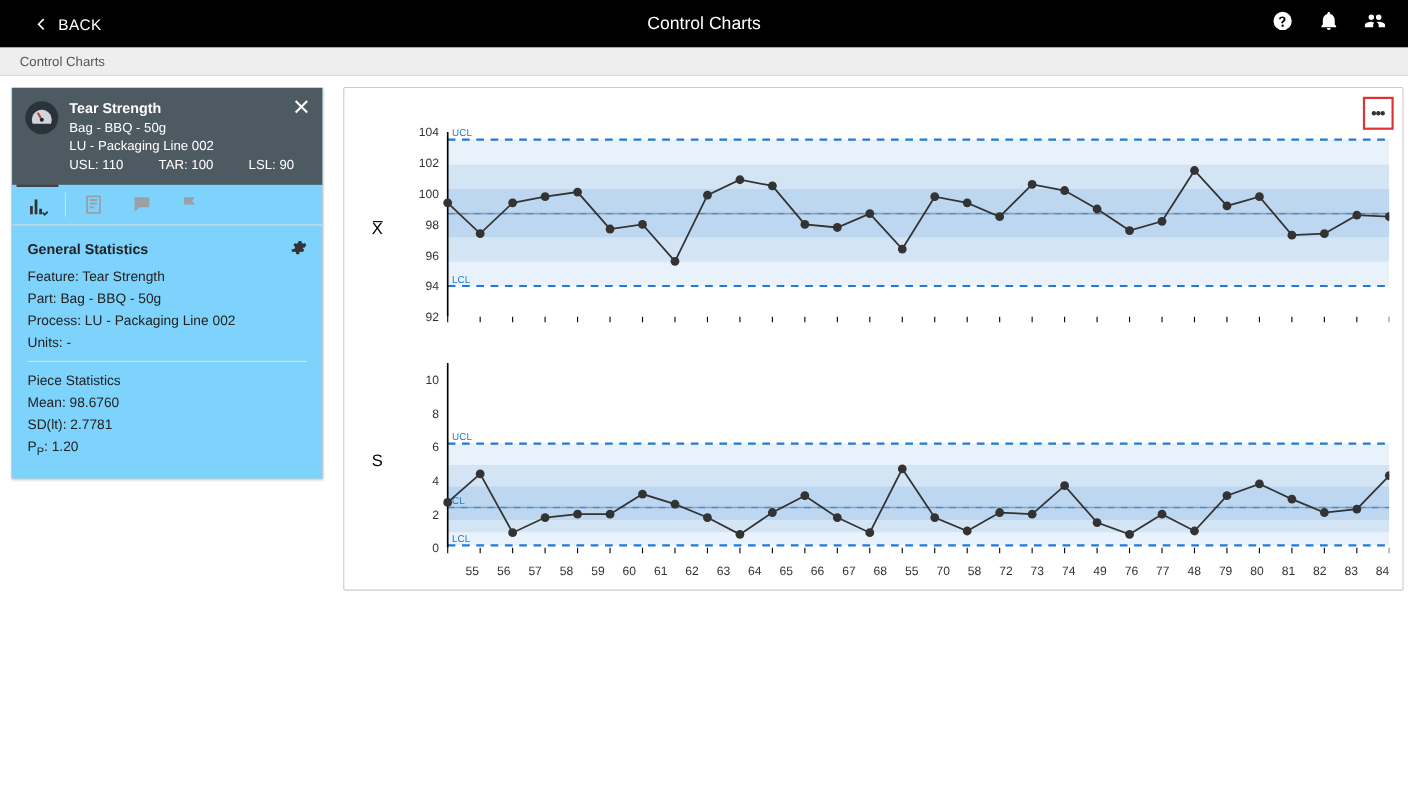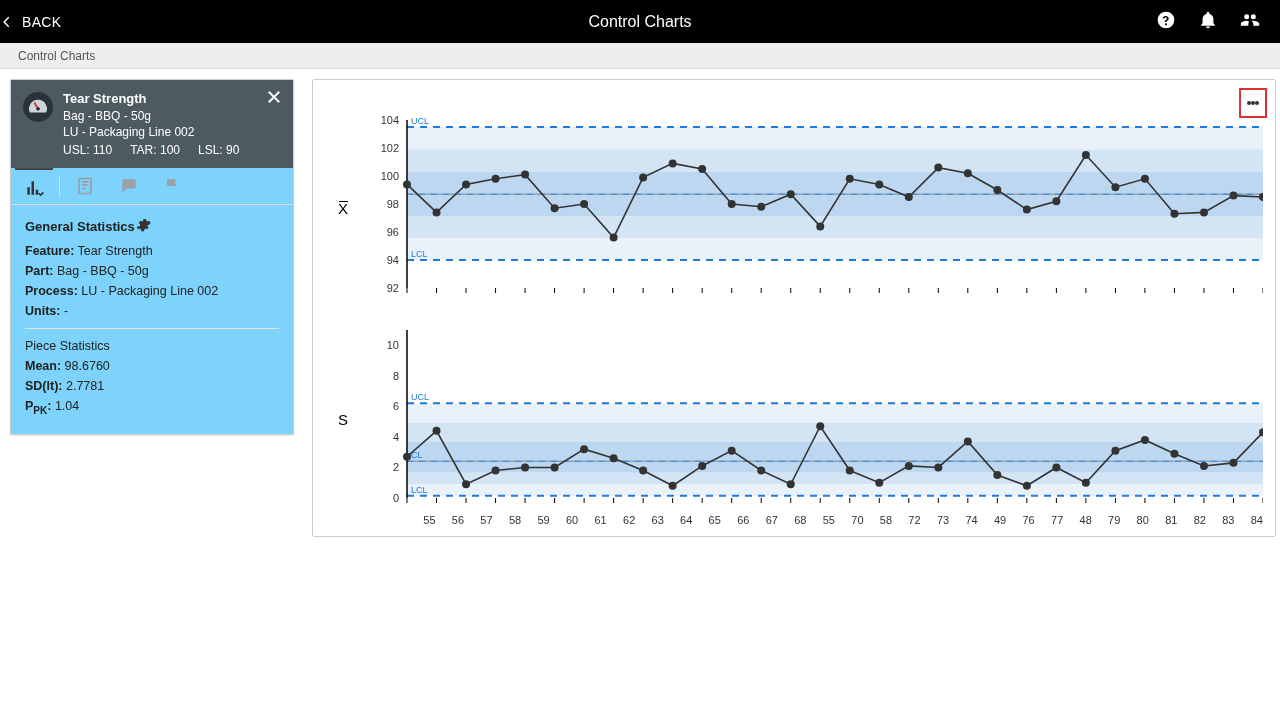--- a/index.html
+++ b/index.html
@@ -1,48 +1,48 @@
 <!DOCTYPE html>
 <html><head>
 <meta charset="utf-8">
 <style>
   html,body{margin:0;padding:0;width:1280px;height:720px;font-family:Arial,Helvetica,sans-serif;background:#fff;overflow:hidden}
   
   .topbar{background:#000;color:#fff;height:43px;display:flex;align-items:center;position:relative}
-  .back{display:flex;align-items:center;gap:8px;padding-left:0;cursor:pointer}
+  .back{display:flex;align-items:center;gap:8px;padding-left:31px;cursor:pointer}
   .back svg{width:14px;height:18px}
   .back span{font-size:14px;letter-spacing:.3px}
   .title{position:absolute;left:50%;transform:translateX(-50%);font-size:16px}
   .tr-icons{margin-left:auto;display:flex;gap:22px;padding-right:20px;align-items:center}
   .tr-icons svg{width:20px;height:20px;fill:#fff}
   
   .crumb{background:#eee;height:25px;display:flex;align-items:center;padding-left:18px;font-size:12px;color:#555;border-bottom:1px solid #ddd}
   
   .wrap{display:flex;gap:18px;padding:10px 10px 0 10px;height:640px}
   
   .side{width:282px;flex:none;border:1px solid #ccc;border-radius:2px;box-shadow:0 1px 2px rgba(0,0,0,.1);background:#7dd3fc;align-self:flex-start}
   .shead{background:#4e5a62;color:#fff;padding:10px 12px 10px 12px;position:relative;display:flex;gap:10px;line-height:1.35}
   .shead .ico{width:30px;height:30px;border-radius:50%;background:#2a323a;display:flex;align-items:center;justify-content:center;flex:none;margin-top:2px}
   .shead .ico svg{width:22px;height:22px}
   .shead .txt{font-size:12px}
   .shead .txt .t{font-size:13px;font-weight:600}
-  .shead .limits{font-size:12px;display:flex;gap:18px;margin-top:2px}
+  .shead .limits{font-size:12px;display:flex;gap:32px;margin-top:2px}
   .shead .close{position:absolute;top:8px;right:10px;cursor:pointer}
   .shead .close svg{width:18px;height:18px;stroke:#fff}
   .stabs{display:flex;align-items:center;height:36px;border-bottom:1px solid #ddd;padding-left:4px;gap:6px}
   .stabs .tab{width:38px;height:36px;display:flex;align-items:center;justify-content:center}
   .stabs .tab svg{width:20px;height:20px;fill:#9aa0a6}
   .stabs .tab.active{border-top:3px solid #444}
   .stabs .tab.active svg{fill:#333}
   .stabs .sep{width:1px;height:22px;background:#ddd}
   .panel{padding:12px 14px;font-size:12.5px;color:#222}
-  .panel h4{margin:0 0 8px 0;font-size:13px;display:flex;align-items:center;justify-content:flex-start}
+  .panel h4{margin:0 0 8px 0;font-size:13px;display:flex;align-items:center;justify-content:space-between}
   .panel h4 svg{width:16px;height:16px;fill:#333}
   .panel .row{margin:6px 0}
-  .panel .row b{font-weight:700}
+  .panel .row b{font-weight:400}
   .panel hr{border:none;border-top:1px solid #e2e2e2;margin:10px 0}
   .sub{font-size:10px;vertical-align:sub}
   
   .chartcard{flex:1;border:1px solid #ccc;border-radius:2px;position:relative;padding:6px 6px 10px 6px;align-self:flex-start;background:#fff}
   .kebab{position:absolute;top:8px;right:8px;width:24px;height:26px;border:2px solid #d33;display:flex;align-items:center;justify-content:center;cursor:pointer}
   .kebab span{display:block;width:4px;height:4px;background:#333;border-radius:50%;margin:1px 0}
   .charts{display:flex;flex-direction:column;padding:30px 6px 0 16px}
   .crow{display:flex;align-items:center}
   .ylab{width:16px;font-size:15px;text-align:center}
   .ylab .bar{display:block;height:1px;background:#000;width:9px;margin:0 auto -2px auto}
@@ -133,21 +133,21 @@
             </svg></span>
       </h4>
       <div class="row"><b>Feature:</b> <span>Tear Strength</span></div>
       <div class="row"><b>Part:</b> <span>Bag - BBQ - 50g</span></div>
       <div class="row"><b>Process:</b> <span>LU - Packaging Line 002</span></div>
       <div class="row"><b>Units:</b> <span>-</span></div>
       <hr>
       <div style="font-weight:400;margin-bottom:6px">Piece Statistics</div>
       <div class="row"><b>Mean:</b> <span>98.6760</span></div>
       <div class="row"><b>SD(lt):</b> <span>2.7781</span></div>
-      <div class="row"><b><span>P</span><span class="sub">PK</span><span>:</span></b> <span>1.04</span></div>
+      <div class="row"><b><span>P</span><span class="sub">P</span><span>:</span></b> <span>1.20</span></div>
     </div>
   </div>
 
   <div class="chartcard">
     <div class="kebab">
         <span></span>
         <span></span>
         <span></span>
       </div>
     <div class="charts">

